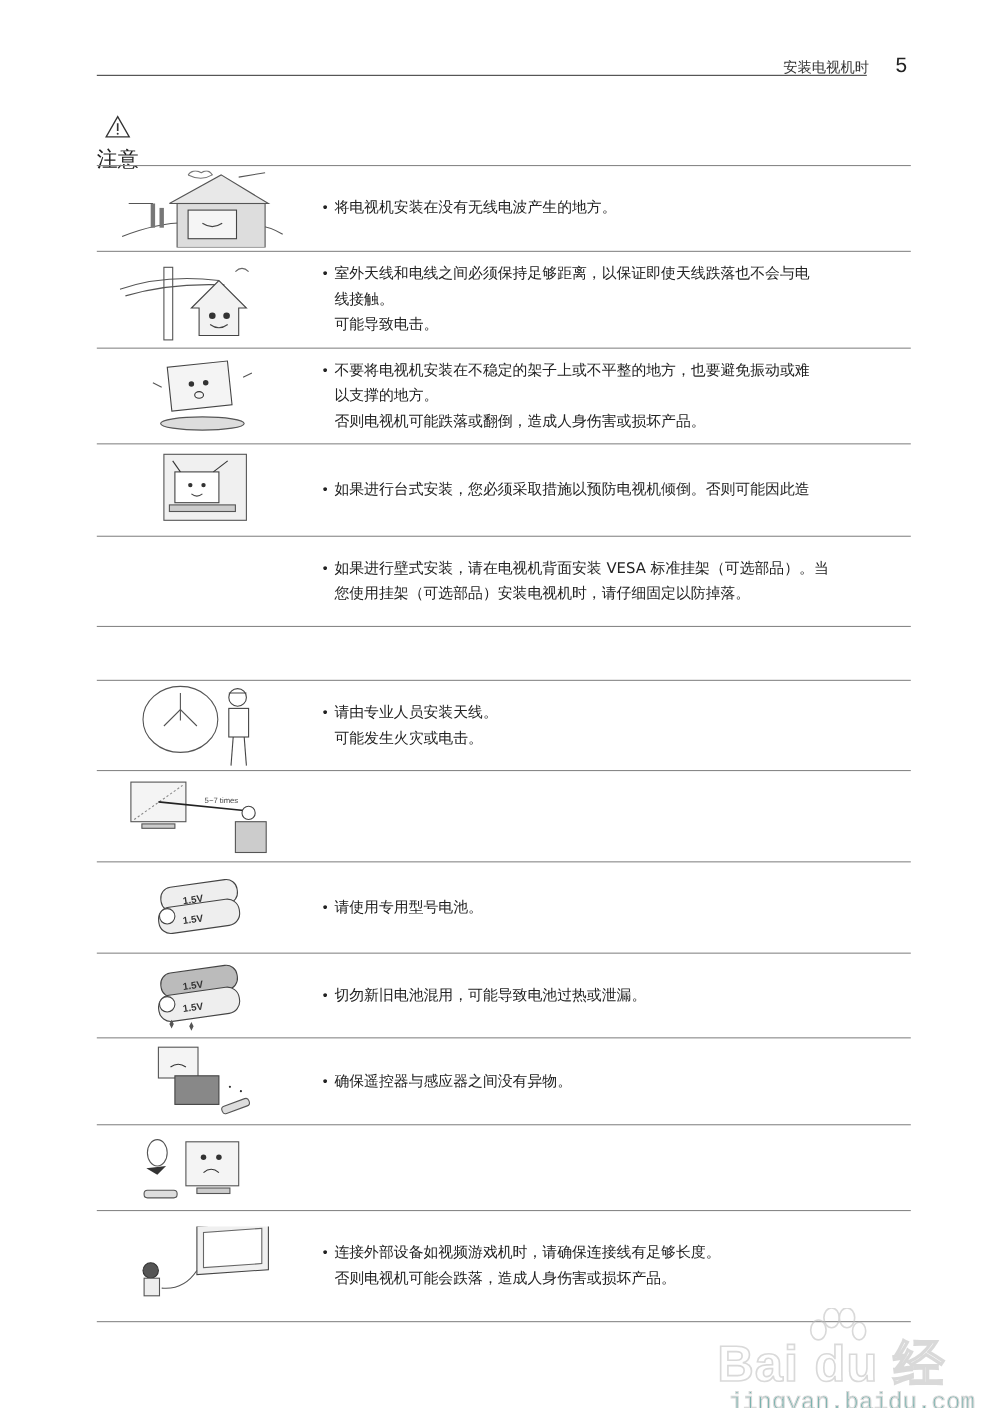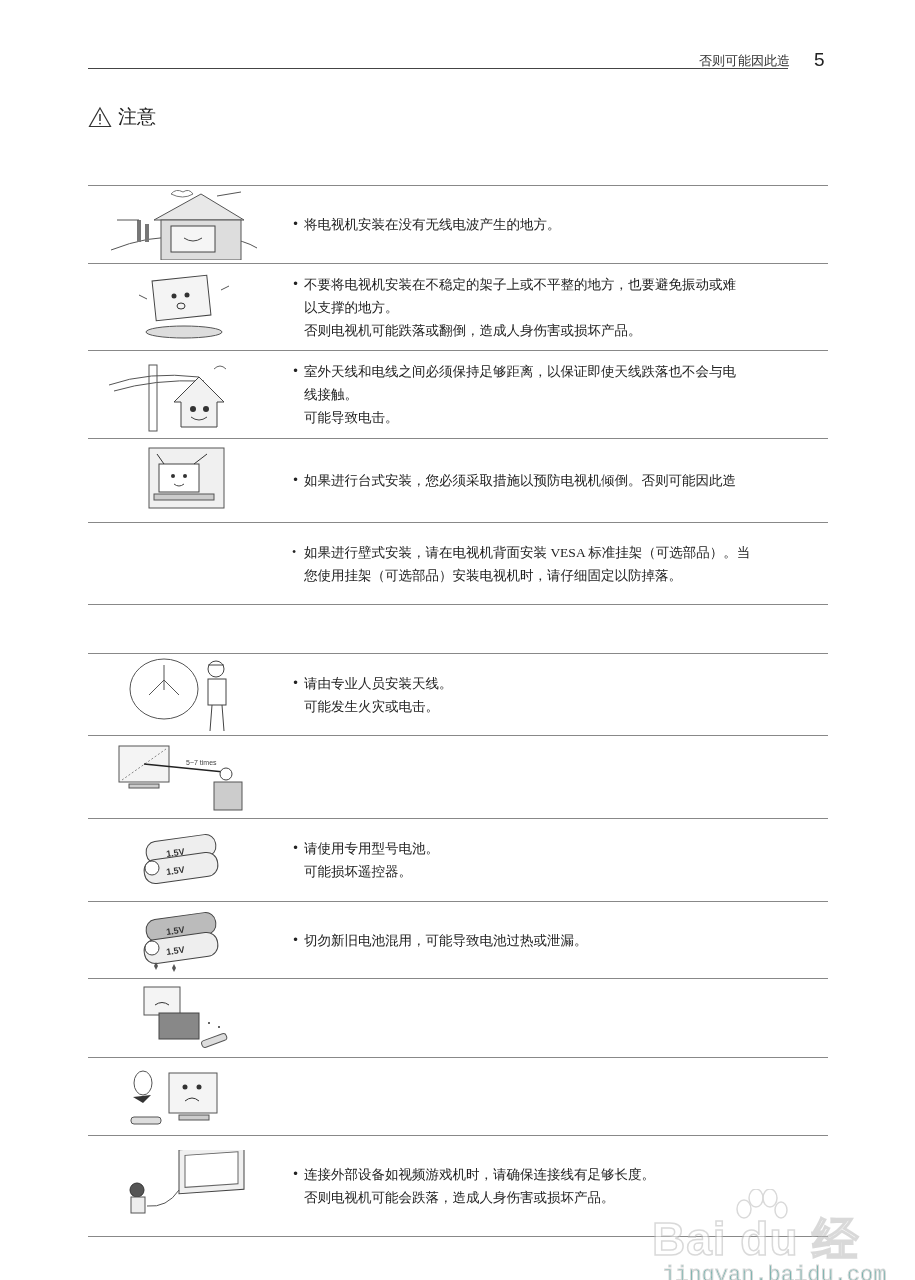--- a/index.html
+++ b/index.html
@@ -1,38 +1,38 @@
 <!DOCTYPE html>
 <html><head>
 <meta charset="utf-8">
 <style>
   html, body { margin:0; padding:0; background:#fff; }
   body { width:915px; height:1280px; position:relative; overflow:hidden; font-family:"DejaVu Sans", sans-serif; color:#222; }
   .header-line { position:absolute; left:88px; top:68px; width:700px; height:1px; background:#444; }
   .header-title { position:absolute; left:690px; top:52px; width:100px; text-align:right; font-size:13px; color:#333; }
   .page-num { position:absolute; left:814px; top:49px; font-size:19px; color:#222; font-family:"Liberation Sans", sans-serif; }
-  .section-head { position:absolute; left:88px; top:104px; display:flex; align-items:center; gap:6px; }
+  .section-head { position:absolute; left:88px; top:104px; display:flex; align-items:center; gap:6px;flex-direction:column; }
   .section-head .warn { width:24px; height:22px; }
   .section-head .title { font-size:19px; color:#222; }
-  .table { position:absolute; left:88px; top:150px; width:740px;margin-top:35px; }
+  .table { position:absolute; left:88px; top:150px; width:740px; }
   .row { position:relative; border-top:1.5px solid #888; box-sizing:border-box; }
   .row:last-child { border-bottom:1.5px solid #888; }
   .illus { position:absolute; left:12px; top:4px; width:168px; bottom:4px; display:flex; align-items:center; justify-content:center; }
   .txt { position:absolute; left:204px; right:0; top:0; bottom:0; display:flex; flex-direction:column; justify-content:center; font-size:13.5px; line-height:23px; color:#222; }
   .txt .line { padding-left:12px; position:relative; white-space:nowrap; }
   .txt .line.first::before { content:"•"; position:absolute; left:0; top:0; font-size:12px; }
   .watermark { position:absolute; left:650px; top:1189px; width:210px; height:100px; opacity:0.55; }
   .wm-baidu { position:absolute; left:2px; top:20px; font-family:"Liberation Sans", sans-serif; font-size:46px; font-weight:bold; color:#fff; -webkit-text-stroke:1.5px #bbb; letter-spacing:1px; }
   .wm-url { position:absolute; left:12px; top:74px; font-family:Liberation Mono, monospace; font-size:22px; color:#0f766e; -webkit-text-stroke:1px #bbb; }
 </style>
 </head>
 <body>
 
 <div class="header-line"></div>
-<div class="header-title">否则可能因此造</div>
+<div class="header-title">安装电视机时</div>
 <div class="page-num">5</div>
 
 <div class="section-head">
   <svg class="warn" viewBox="0 0 24 22">
     <path d="M12 2 L22.5 20.5 L1.5 20.5 Z" fill="none" stroke="#333" stroke-width="1.2"></path>
     <line x1="12" y1="8" x2="12" y2="15" stroke="#333" stroke-width="1.5"></line>
     <circle cx="12" cy="17.6" r="0.9" fill="#333"></circle>
   </svg>
   <span class="title">注意</span>
 </div>
@@ -51,74 +51,74 @@
           <rect x="62" y="36" width="44" height="26" fill="#f5f5f5" stroke="#444"></rect>
           <path d="M75 48 Q84 54 93 48" fill="none" stroke="#444"></path>
           <path d="M62 4 q5 -6 12 -2 q6 -4 10 2 q-10 6 -22 0" fill="none" stroke="#777"></path>
           <path d="M108 6 L132 2" stroke="#555"></path>
         </svg>
       </div>
       <div class="txt">
         <div class="line first">将电视机安装在没有无线电波产生的地方。</div>
       </div>
     </div>
-    <div class="row" style="height: 87px;">
-      <div class="illus">
-        <svg width="110" height="75" viewBox="0 0 110 75">
-          <rect x="25" y="8" width="55" height="40" fill="#f4f4f4" stroke="#444" transform="rotate(-6 52 28)"></rect>
-          <circle cx="45" cy="26" r="2.5" fill="#333"></circle>
-          <circle cx="58" cy="25" r="2.5" fill="#333"></circle>
-          <ellipse cx="52" cy="36" rx="4" ry="3" fill="none" stroke="#333"></ellipse>
-          <ellipse cx="55" cy="62" rx="38" ry="6" fill="#ddd" stroke="#555"></ellipse>
-          <path d="M10 25 l8 4 M92 20 l8 -4" stroke="#555"></path>
-        </svg>
-      </div>
-      <div class="txt">
-        <div class="line first">不要将电视机安装在不稳定的架子上或不平整的地方，也要避免振动或难</div>
-        <div class="line">以支撑的地方。</div>
-        <div class="line">否则电视机可能跌落或翻倒，造成人身伤害或损坏产品。</div>
-      </div>
-    </div>
     <div class="row" style="height: 88px;">
       <div class="illus">
         <svg width="150" height="75" viewBox="0 0 150 75">
           <rect x="40" y="8" width="8" height="66" fill="#fff" stroke="#555"></rect>
           <path d="M0 28 Q40 14 90 20" fill="none" stroke="#555"></path>
           <path d="M5 34 Q45 22 95 24" fill="none" stroke="#555"></path>
           <path d="M65 45 L90 20 L115 45 L108 45 L108 70 L72 70 L72 45 Z" fill="#f2f2f2" stroke="#444"></path>
           <circle cx="84" cy="52" r="3" fill="#333"></circle>
           <circle cx="97" cy="52" r="3" fill="#333"></circle>
           <path d="M82 60 Q90 66 98 60" fill="none" stroke="#444"></path>
           <path d="M105 12 q6 -6 12 0" fill="none" stroke="#666"></path>
         </svg>
       </div>
       <div class="txt">
         <div class="line first">室外天线和电线之间必须保持足够距离，以保证即使天线跌落也不会与电</div>
         <div class="line">线接触。</div>
         <div class="line">可能导致电击。</div>
       </div>
     </div>
+    <div class="row" style="height: 87px;">
+      <div class="illus">
+        <svg width="110" height="75" viewBox="0 0 110 75">
+          <rect x="25" y="8" width="55" height="40" fill="#f4f4f4" stroke="#444" transform="rotate(-6 52 28)"></rect>
+          <circle cx="45" cy="26" r="2.5" fill="#333"></circle>
+          <circle cx="58" cy="25" r="2.5" fill="#333"></circle>
+          <ellipse cx="52" cy="36" rx="4" ry="3" fill="none" stroke="#333"></ellipse>
+          <ellipse cx="55" cy="62" rx="38" ry="6" fill="#ddd" stroke="#555"></ellipse>
+          <path d="M10 25 l8 4 M92 20 l8 -4" stroke="#555"></path>
+        </svg>
+      </div>
+      <div class="txt">
+        <div class="line first">不要将电视机安装在不稳定的架子上或不平整的地方，也要避免振动或难</div>
+        <div class="line">以支撑的地方。</div>
+        <div class="line">否则电视机可能跌落或翻倒，造成人身伤害或损坏产品。</div>
+      </div>
+    </div>
     <div class="row" style="height: 84px;">
       <div class="illus">
         <svg width="110" height="70" viewBox="0 0 110 70">
           <rect x="20" y="2" width="75" height="60" fill="#f0f0f0" stroke="#555"></rect>
           <rect x="30" y="18" width="40" height="28" fill="#fff" stroke="#444"></rect>
           <circle cx="44" cy="30" r="2" fill="#333"></circle>
           <circle cx="56" cy="30" r="2" fill="#333"></circle>
           <path d="M45 38 Q50 42 55 38" fill="none" stroke="#444"></path>
           <line x1="35" y1="18" x2="28" y2="8" stroke="#333"></line>
           <line x1="65" y1="18" x2="78" y2="8" stroke="#333"></line>
           <rect x="25" y="48" width="60" height="6" fill="#ccc" stroke="#555"></rect>
         </svg>
       </div>
       <div class="txt">
         <div class="line first">如果进行台式安装，您必须采取措施以预防电视机倾倒。否则可能因此造</div>
       </div>
     </div>
-    <div class="row" style="height: 82px; font-family: Liberation Serif, serif;">
+    <div class="row" style="height: 82px;">
       <div class="illus"></div>
       <div class="txt">
         <div class="line first">如果进行壁式安装，请在电视机背面安装 VESA 标准挂架（可选部品）。当</div>
         <div class="line">您使用挂架（可选部品）安装电视机时，请仔细固定以防掉落。</div>
       </div>
     </div>
     <div class="row" style="height: 49px;">
       <div class="illus"></div>
     </div>
     <div class="row" style="height: 82px; text-decoration: underline;">
@@ -157,21 +157,20 @@
         <svg width="100" height="60" viewBox="0 0 100 60">
           <rect x="12" y="8" width="70" height="22" rx="10" fill="#eee" stroke="#444" transform="rotate(-8 47 19)"></rect>
           <rect x="10" y="26" width="74" height="24" rx="11" fill="#eee" stroke="#444" transform="rotate(-8 47 38)"></rect>
           <circle cx="18" cy="38" r="7" fill="#fff" stroke="#444"></circle>
           <text x="32" y="26" font-size="9" fill="#333" font-family="Liberation Sans, sans-serif" font-weight="bold" transform="rotate(-8 40 22)">1.5V</text>
           <text x="32" y="44" font-size="9" fill="#333" font-family="Liberation Sans, sans-serif" font-weight="bold" transform="rotate(-8 40 40)">1.5V</text>
         </svg>
       </div>
       <div class="txt">
         <div class="line first">请使用专用型号电池。</div>
-        <div class="line">可能损坏遥控器。</div>
       </div>
     </div>
     <div class="row" style="height: 77px;">
       <div class="illus">
         <svg width="100" height="65" viewBox="0 0 100 65">
           <rect x="12" y="8" width="70" height="22" rx="10" fill="#bbb" stroke="#444" transform="rotate(-8 47 19)"></rect>
           <rect x="10" y="28" width="74" height="24" rx="11" fill="#eee" stroke="#444" transform="rotate(-8 47 40)"></rect>
           <circle cx="18" cy="40" r="7" fill="#fff" stroke="#444"></circle>
           <text x="32" y="26" font-size="9" fill="#333" font-family="Liberation Sans, sans-serif" font-weight="bold" transform="rotate(-8 40 22)">1.5V</text>
           <text x="32" y="46" font-size="9" fill="#333" font-family="Liberation Sans, sans-serif" font-weight="bold" transform="rotate(-8 40 42)">1.5V</text>
@@ -185,20 +184,23 @@
     <div class="row" style="height: 79px;">
       <div class="illus">
         <svg width="110" height="70" viewBox="0 0 110 70">
           <rect x="15" y="4" width="36" height="28" fill="#f4f4f4" stroke="#555"></rect>
           <path d="M26 22 Q33 17 40 22" fill="none" stroke="#333"></path>
           <rect x="30" y="30" width="40" height="26" fill="#888" stroke="#444"></rect>
           <rect x="72" y="54" width="26" height="7" rx="3" fill="#ddd" stroke="#555" transform="rotate(-20 85 57)"></rect>
           <circle cx="80" cy="40" r="1" fill="#333"></circle>
           <circle cx="90" cy="44" r="1" fill="#333"></circle>
         </svg>
+      </div>
+      <div class="txt">
+        <div class="line first">确保遥控器与感应器之间没有异物。</div>
       </div>
     </div>
     <div class="row" style="height: 78px;">
       <div class="illus">
         <svg width="110" height="72" viewBox="0 0 110 72">
           <ellipse cx="14" cy="22" rx="9" ry="12" fill="#fff" stroke="#555"></ellipse>
           <path d="M4 36 l10 6 l8 -8" fill="#333"></path>
           <rect x="40" y="12" width="48" height="40" fill="#f4f4f4" stroke="#555"></rect>
           <circle cx="56" cy="26" r="2.5" fill="#333"></circle>
           <circle cx="70" cy="26" r="2.5" fill="#333"></circle>

